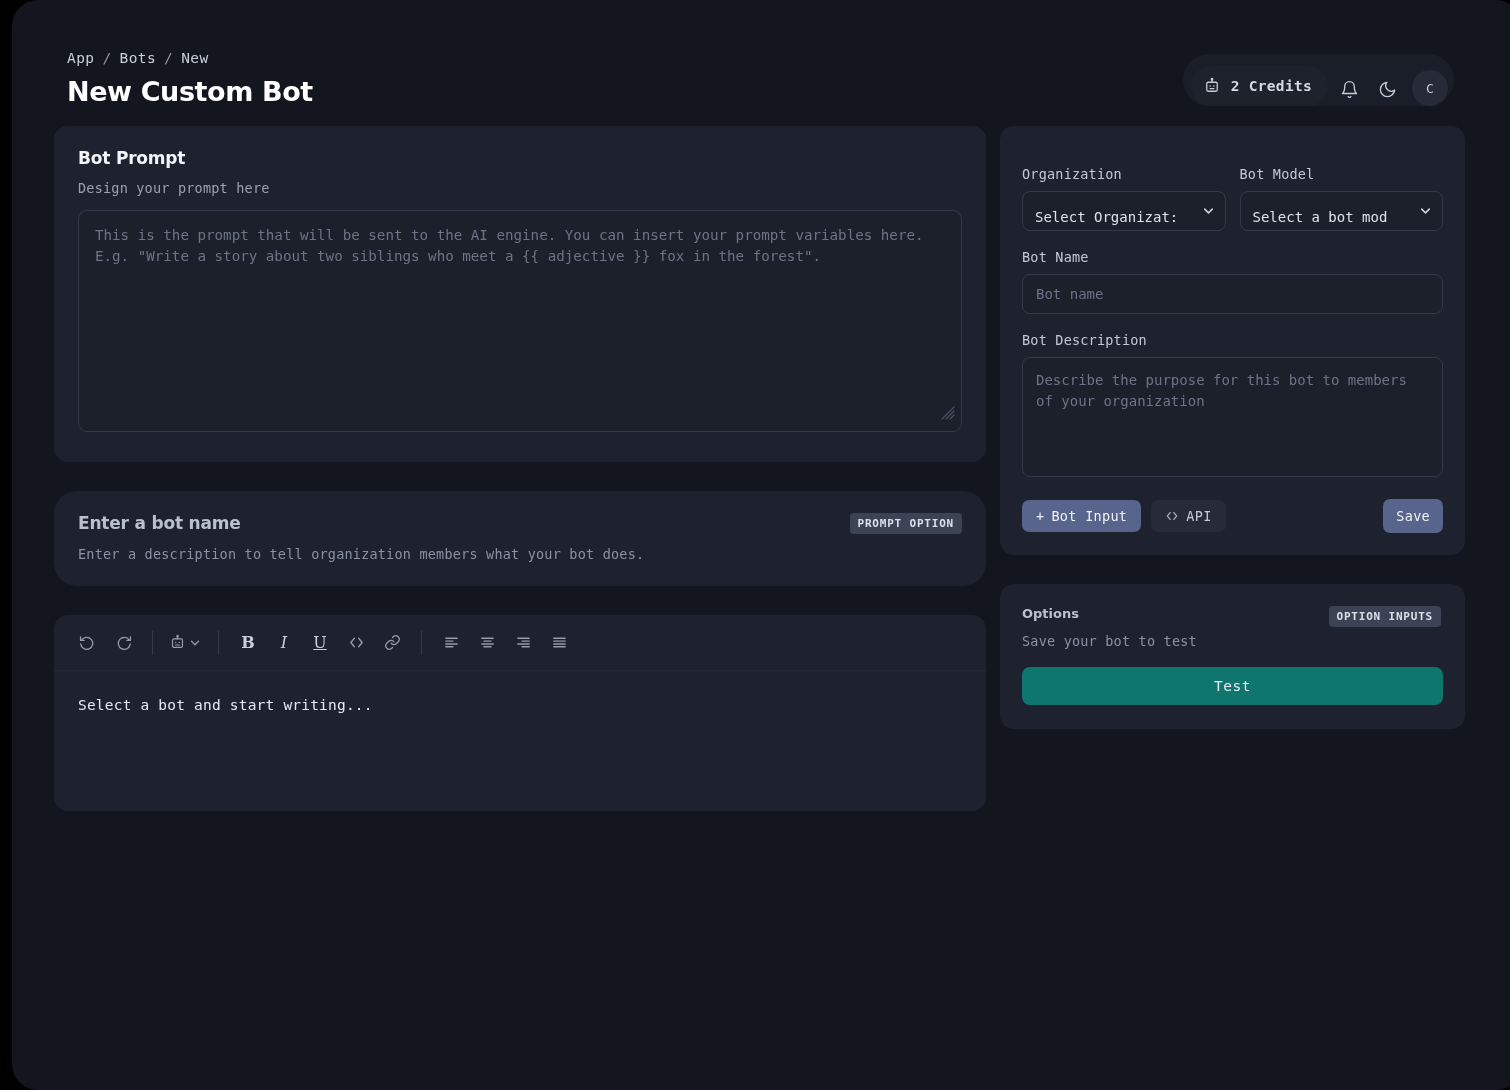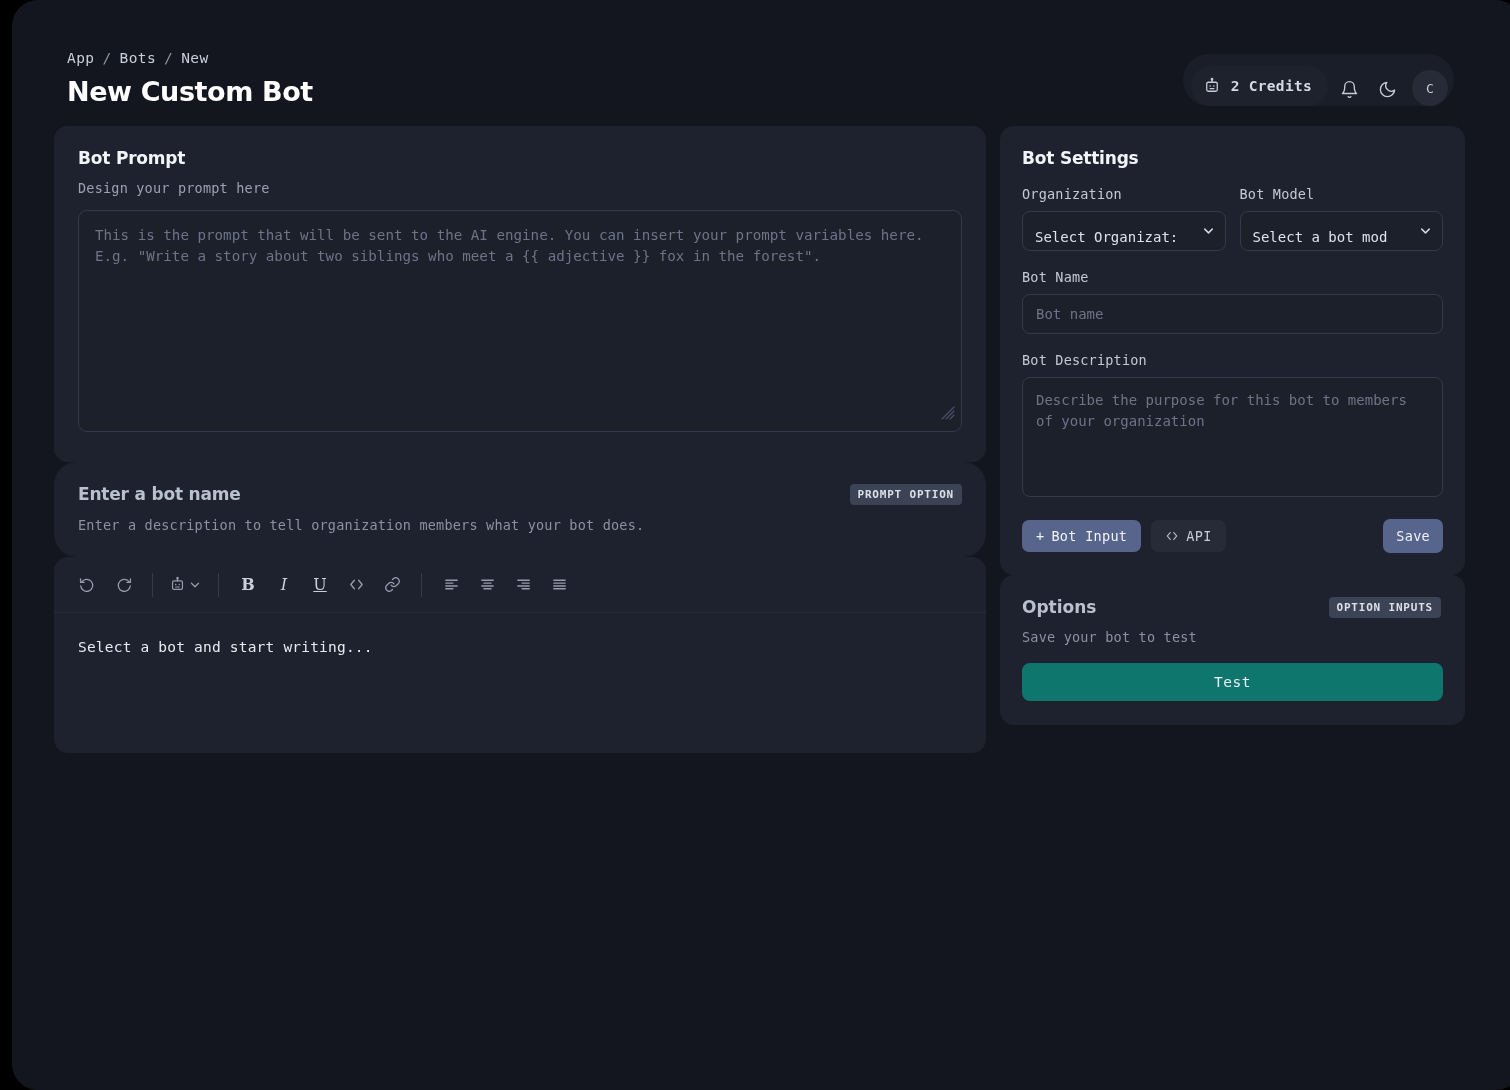--- a/index.html
+++ b/index.html
@@ -104,21 +104,21 @@
   }
   .cards-right {
     position: absolute;
     left: 988px; top: 126px;
     width: 465px;
   }
 
   .card {
     background: #1d222e;
     border-radius: 14px;
-    margin-bottom: 0;
+    margin-bottom: 29px;
   }
 
   .card-title {
     font-family: "DejaVu Sans", sans-serif;
     font-size: 17px;
     font-weight: bold;
     color: #f2f4f8;
     letter-spacing: -0.2px;
   }
   .card-sub {
@@ -330,21 +330,21 @@
     padding: 17px 13px;
   }
 
   
   .options-card {
     padding: 22px 22px 24px 22px;
     position: relative;
   }
   .options-title {
     font-family: "DejaVu Sans", sans-serif;
-    font-size: 17px;
+    font-size: 13px;
     font-weight: bold;
     color: #b9c0ce;
   }
   .options-sub {
     margin-top: 12px;
     font-size: 13.5px;
     color: #8a92a3;
     letter-spacing: 0.2px;
   }
   .test-btn {
@@ -516,21 +516,20 @@
         </div>
       </div>
 
       <div class="editor-body">Select a bot and start writing...</div>
     </div>
   </div>
 
   <div class="cards-right">
 
     <div class="card settings-card">
-      <div class="card-title">Bot Settings</div>
 
       <div class="row2">
         <div class="col">
           <div class="field-label">Organization</div>
           <div class="select-box">
             <span class="select-text">Select Organizat:</span>
             <span class="select-chevron">
               <svg width="15" height="15" viewBox="0 0 24 24" fill="none" stroke="currentColor" stroke-width="2.4" stroke-linecap="round" stroke-linejoin="round">
                 <path d="M6 9l6 6 6-6"></path>
               </svg>

